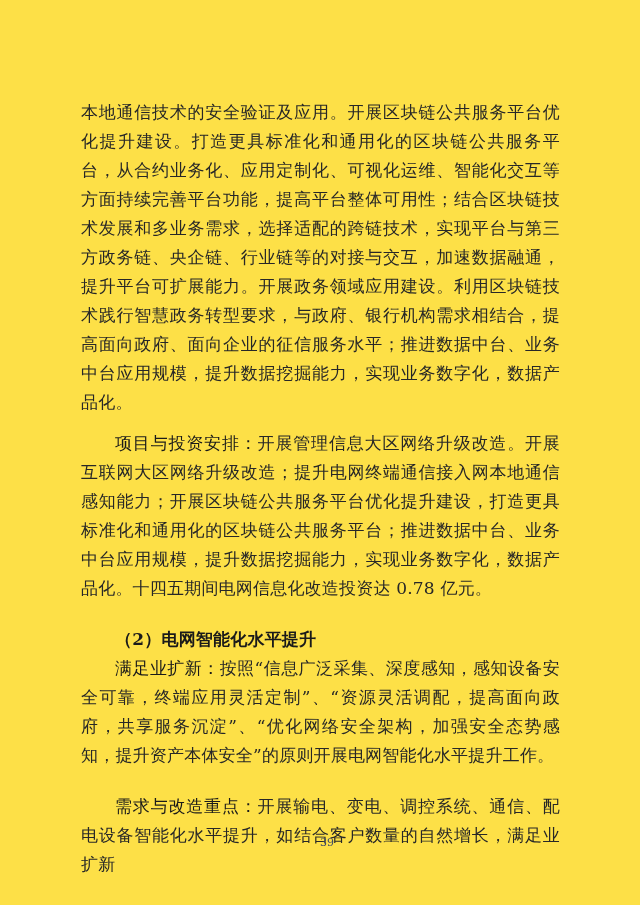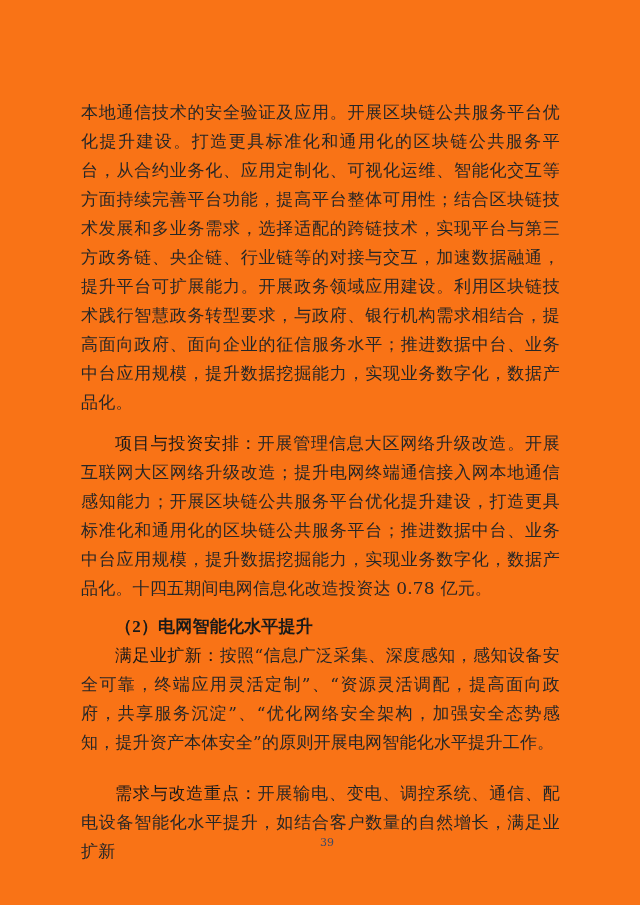--- a/index.html
+++ b/index.html
@@ -11,21 +11,21 @@
     width: 640px;
     height: 905px;
     position: relative;
     overflow: hidden;
     font-family: "DejaVu Serif", "Liberation Serif", serif;
     color: #272727;
   }
   .page {
     position: absolute;
     inset: 0;
-    background: #f97316;
+    background: #fde047;
   }
   .page-content {
     position: absolute;
     left: 81px;
     right: 80px;
     top: 98px;
   }
   .para {
     margin: 0;
     font-size: 17px;
@@ -44,21 +44,21 @@
   .heading {
     margin: 0;
     font-size: 17px;
     line-height: 29px;
     font-weight: bold;
     color: #1a1a1a;
     text-indent: 2em;
     letter-spacing: 0.2px;
   }
   .mt12 { margin-top: 12px; }
-  .mt9  { margin-top: 9px; font-family: Liberation Serif, serif; }
+  .mt9  { margin-top: 22px; }
   .mt6  { margin-top: 22px; }
   .page-footer {
     position: absolute;
     left: 14px;
     right: 0;
     top: 835px;
     text-align: center;
     font-size: 11px;
     line-height: 16px;
   }

